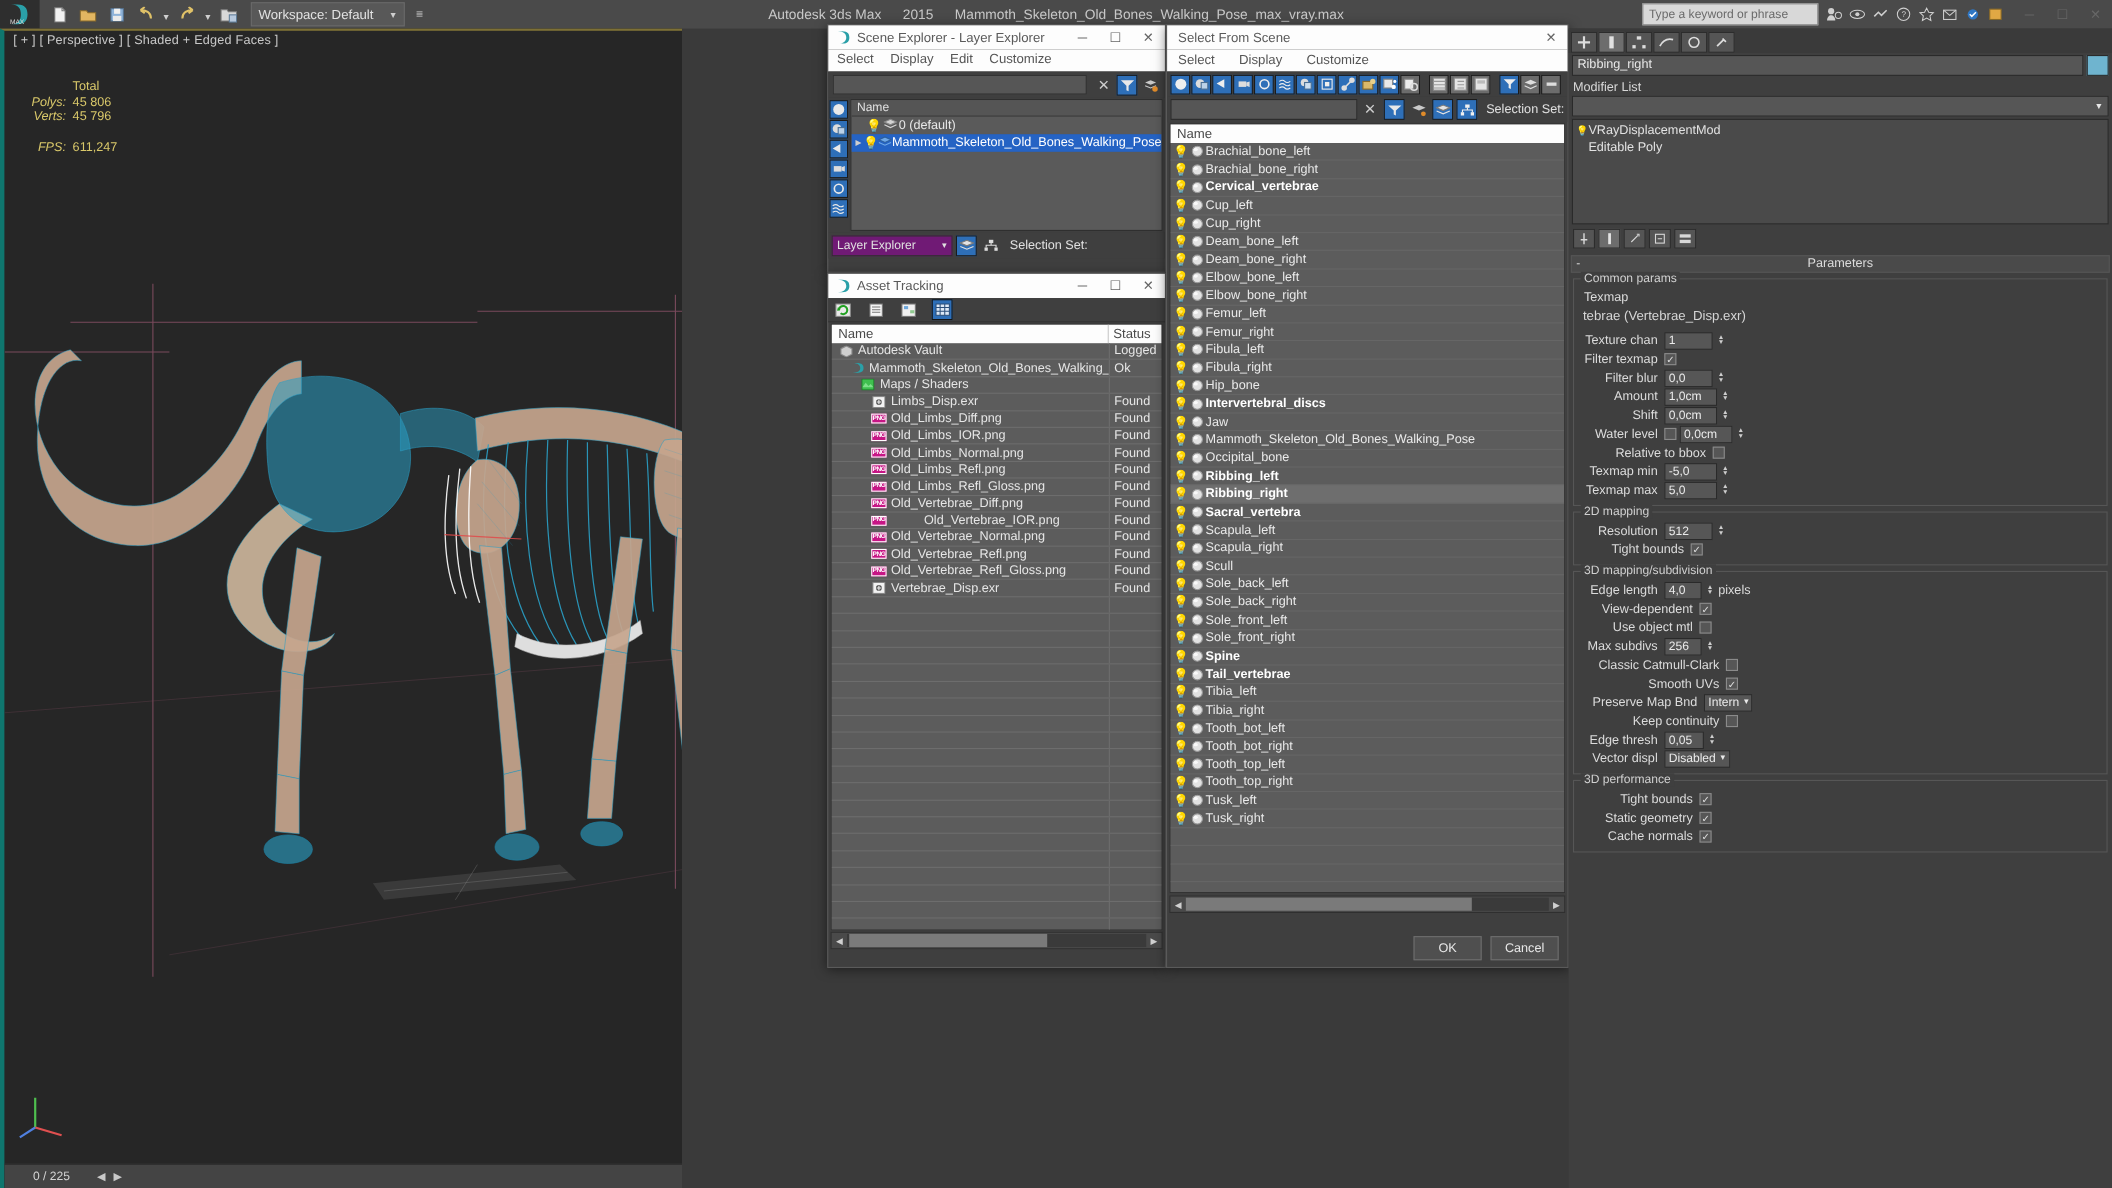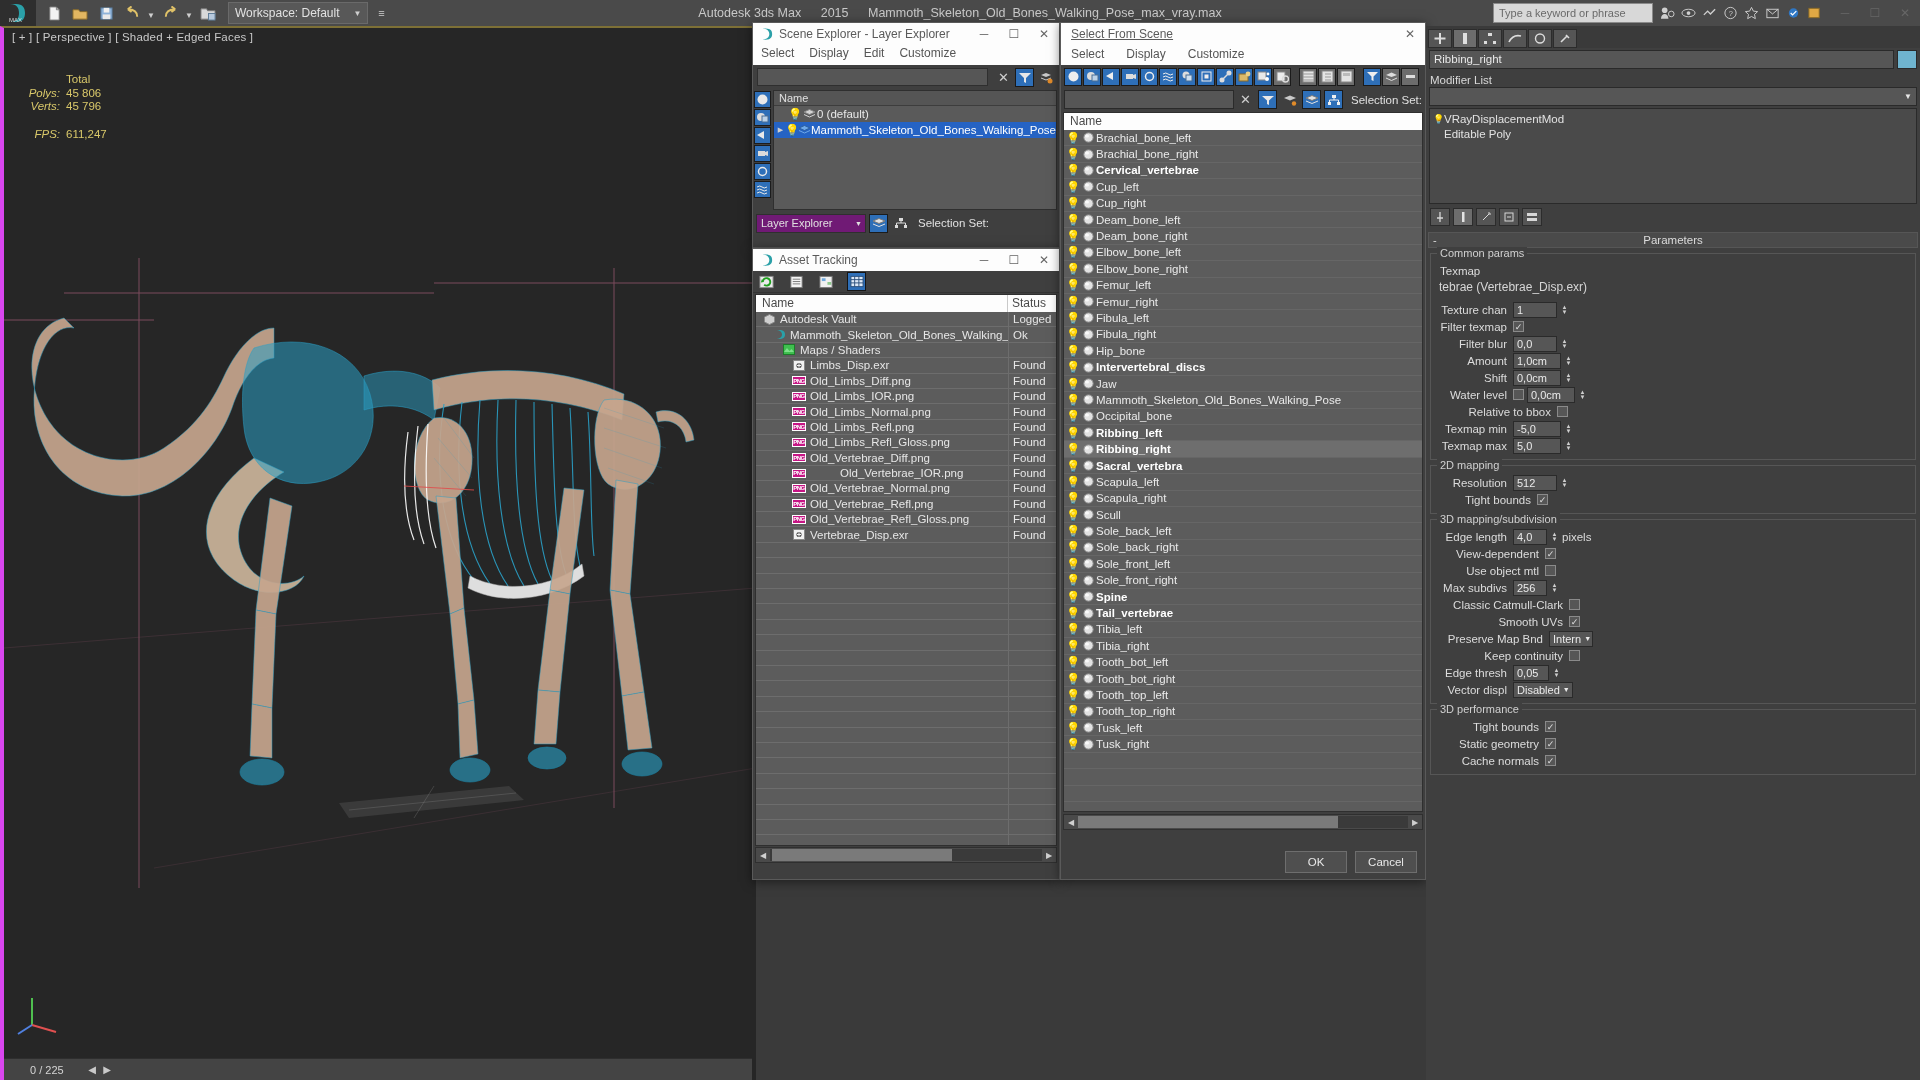--- a/index.html
+++ b/index.html
@@ -43,22 +43,22 @@
     width:160px; height:20px; background:#d8d8d8; border:1px solid #8a8a8a; color:#6a6a6a;
     font-size:11px; padding:0 5px; line-height:18px;
   }
   .tb-icons { display:flex; align-items:center; gap:1px; margin-left:4px; }
   .tbi { width:20px; height:20px; display:flex; align-items:center; justify-content:center; }
   .wbtn { width:45px; height:26px; display:flex; align-items:center; justify-content:center;
           color:#dcdcdc; font-size:13px; }
 
   
   .viewport {
-    position:absolute; left:0; top:26px; width:756px; height:1054px;
-    background:#262626; border-left:4px solid #d946ef; border-top:2px solid #7d7036;
+    position:absolute; left:0; top:26px; width:620px; height:1054px;
+    background:#262626; border-left:4px solid #0f766e; border-top:2px solid #7d7036;
     overflow:hidden;
   }
   .vp-label { position:absolute; left:8px; top:3px; color:#c8c8c8; font-size:11.5px; letter-spacing:0.2px;}
   .vp-stats { position:absolute; left:16px; top:45px; color:#d9c86a; font-size:11.5px; line-height:13.5px;}
   .vp-stats table { border-collapse:collapse; }
   .vp-stats td { padding:0 6px 0 0; color:#d9c86a; font-size:11.5px; white-space:nowrap;}
   .vp-stats td.lbl { text-align:right; width:46px;font-style:italic; }
   .vp-stats tr.gap td { height:14px; }
 
   
@@ -877,21 +877,21 @@
       <div class="ar">◀</div>
       <div class="tr">
           <div class="th"></div>
         </div>
       <div class="ar">▶</div>
     </div>
   </div>
 
   <div class="win" id="selectFromScene">
     <div class="win-title">
-      <span class="wt-text" style="padding-left:4px;text-decoration:underline;">Select From Scene</span>
+      <span class="wt-text" style="padding-left:4px;">Select From Scene</span>
       <div class="win-btns">
         <div class="cl">✕</div>
       </div>
     </div>
     <div class="sfs-menu">
       <span>Select</span>
       <span>Display</span>
       <span>Customize</span>
     </div>
     <div class="sfs-tb">

